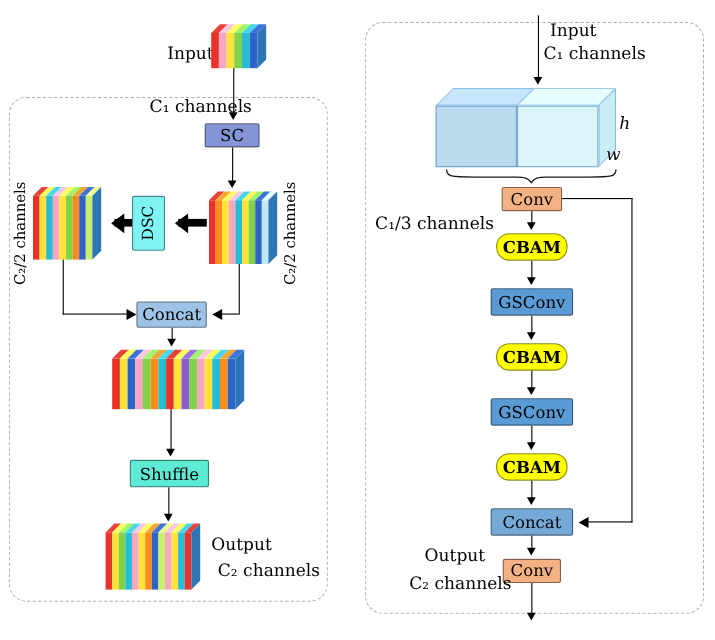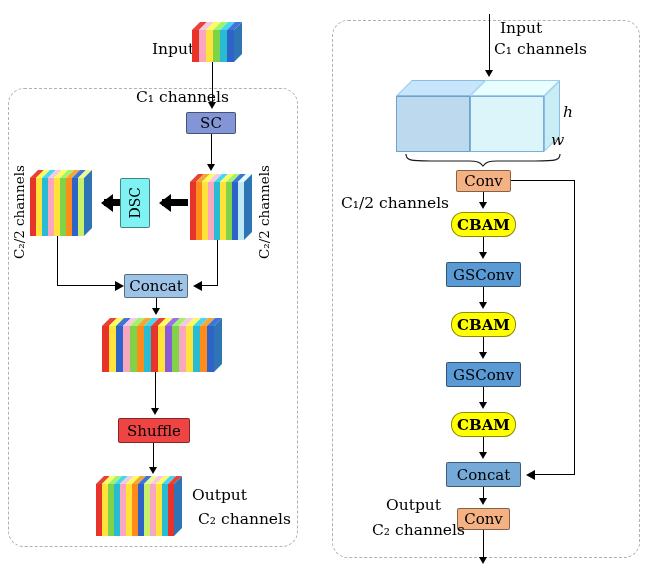--- a/index.html
+++ b/index.html
@@ -220,21 +220,21 @@
         <i style="background:#FF8C1A"></i>
       </span>
       <span class="stripe" style="background:#2E63C8">
         <i style="background:#2E63C8"></i>
       </span>
       <span class="side" style="background:#2E75B6"></span>
     </div>
 
   <div class="varrow" style="left:155px; top:372px; height:39px;"></div>
 
-  <div class="box" style="left: 118px; top: 418px; width: 72px; height: 25px; background: #ef4444;">
+  <div class="box" style="left: 118px; top: 418px; width: 72px; height: 25px; background: #5eead4;">
     <span>Shuffle</span>
   </div>
 
   <div class="varrow" style="left:153px; top:443px; height:27px;"></div>
 
   <div class="fmap" style="left:96px; top:484px; --sw:6px; --h:52px; --d:8px;">
       <span class="stripe" style="background:#E8332A">
         <i style="background:#E8332A"></i>
       </span>
       <span class="stripe" style="background:#FFE23A">
@@ -294,21 +294,21 @@
   <span class="lbl ital" style="left:563px; top:103px;">h</span>
   <span class="lbl ital" style="left:551px; top:131px;">w</span>
 
   <svg style="position:absolute; left:403px; top:152px;" width="160" height="16" viewBox="0 0 160 16">
     <path d="M3,2 C3,8.5 7,9 28,9 L66,9 C74,9 77,10 80,14 C83,10 86,9 94,9 L132,9 C153,9 157,8.5 157,2" stroke="#1a1a1a" stroke-width="1.2" fill="none"></path>
   </svg>
 
   <div class="box" style="left: 456px; top: 170px; width: 55px; height: 22px; background: rgb(244, 177, 131);">
     <span>Conv</span>
   </div>
-  <span class="lbl" style="left:341px; top:194px;">C₁/2 channels</span>
+  <span class="lbl" style="left:341px; top:194px;">C₁/3 channels</span>
 
   <div class="varrow" style="left:483px; top:192px; height:13px;"></div>
 
   <div class="box round" style="left: 451px; top: 212px; width: 65px; height: 25px; background: rgb(255, 255, 0);">
     <span>CBAM</span>
   </div>
   <div class="varrow" style="left:483px; top:237px; height:18px;"></div>
 
   <div class="box" style="left: 446px; top: 262px; width: 75px; height: 25px; background: rgb(91, 155, 213);">
     <span>GSConv</span>

